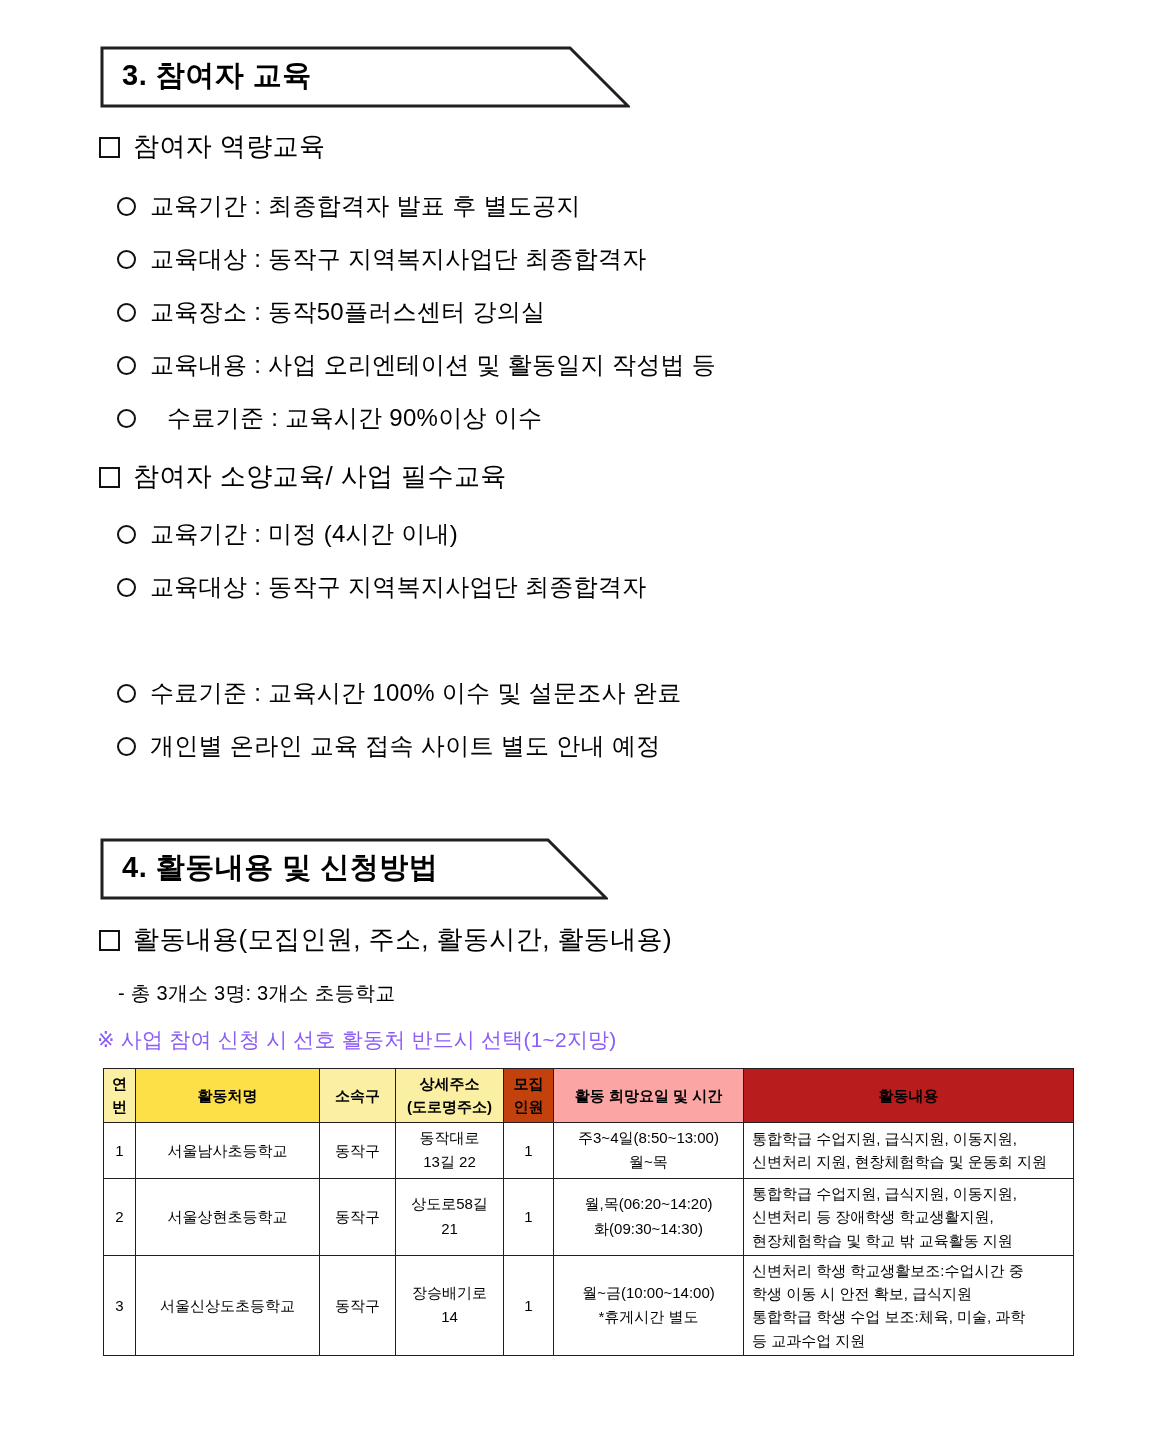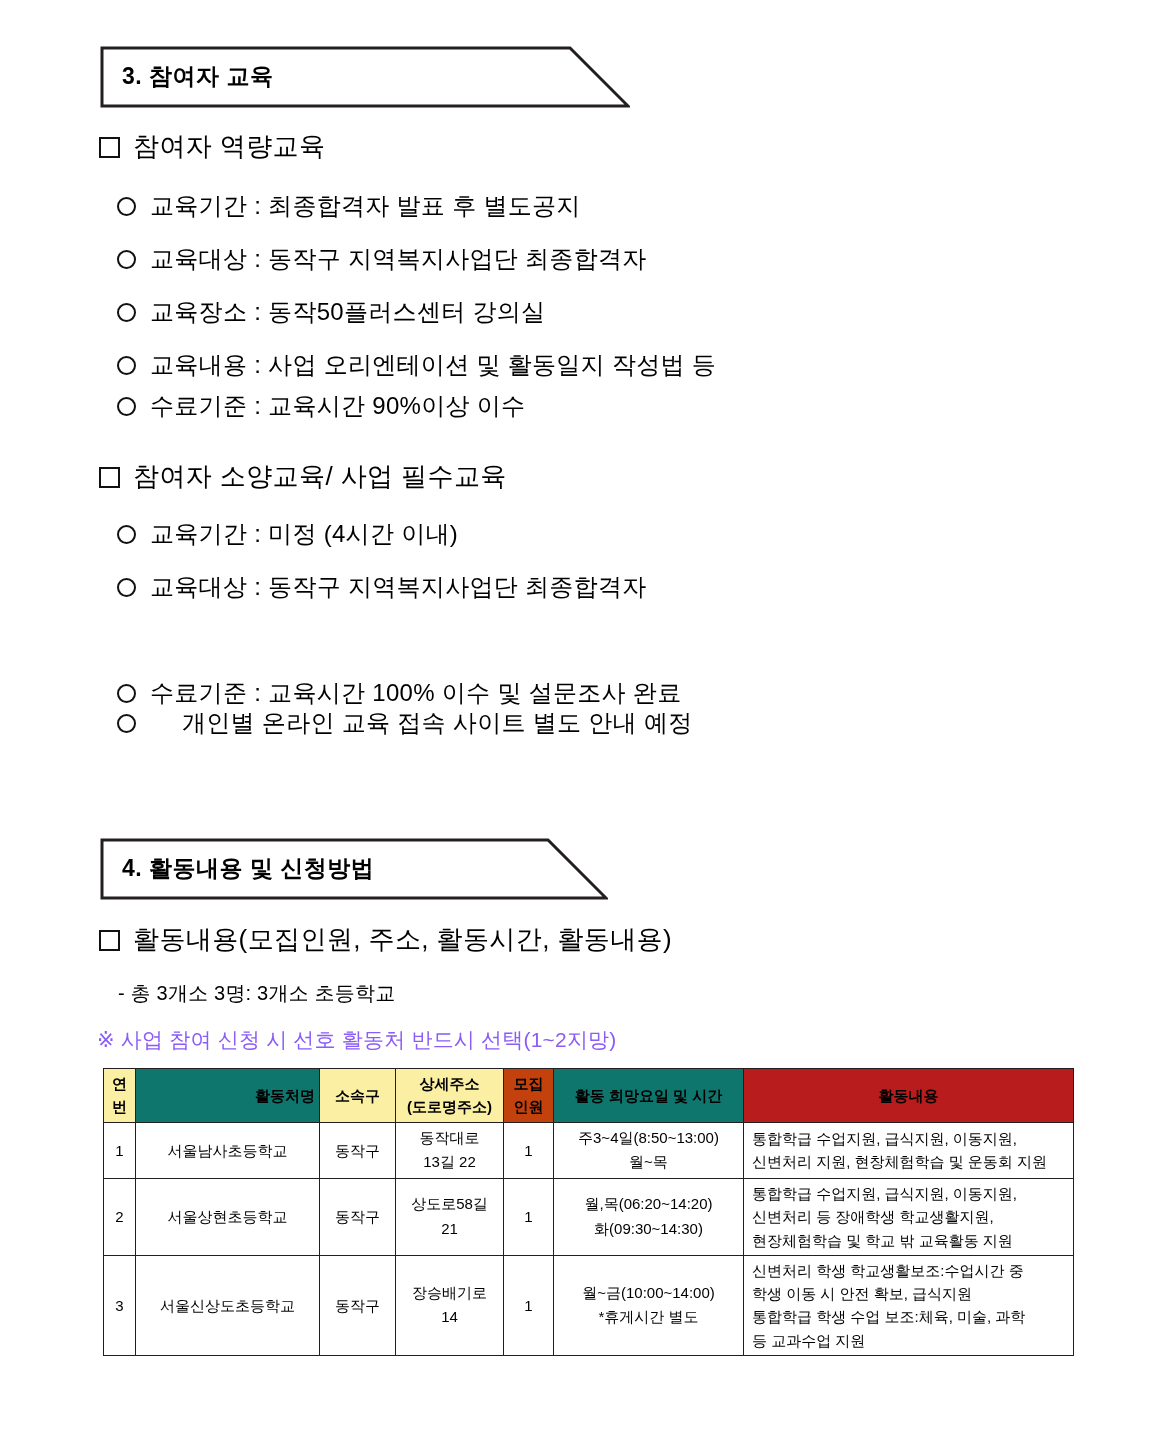--- a/index.html
+++ b/index.html
@@ -32,21 +32,21 @@
     position: absolute;
     left: 0; top: 0;
     width: 100%;
     height: 100%;
   }
   .section-banner .title {
     position: absolute;
     left: 22px;
     top: 50%;
     transform: translateY(-52%);
-    font-size: 23px;
+    font-size: 29px;
     font-weight: bold;
     letter-spacing: 0.5px;
     white-space: nowrap;
     font-family: "Liberation Sans", "DejaVu Sans", sans-serif;
   }
 
   
   .sq-line {
     position: absolute;
     display: flex;
@@ -172,21 +172,21 @@
     <span class="ci-text">교육대상 : 동작구 지역복지사업단 최종합격자</span>
   </div>
   <div class="ci-line" style="left:117px; top:296px;">
     <span class="ci-mark"></span>
     <span class="ci-text">교육장소 : 동작50플러스센터 강의실</span>
   </div>
   <div class="ci-line" style="left:117px; top:349px;">
     <span class="ci-mark"></span>
     <span class="ci-text">교육내용 : 사업 오리엔테이션 및 활동일지 작성법 등</span>
   </div>
-  <div class="ci-line" style="left:117px; top:390px;">
+  <div class="ci-line" style="left:117px; top:402px;gap:17px;">
     <span class="ci-mark"></span>
     <span class="ci-text">수료기준 : 교육시간 90%이상 이수</span>
   </div>
 
   <div class="sq-line" style="left:99px; top:459px;">
     <span class="sq-mark"></span>
     <span class="sq-text">참여자 소양교육/ 사업 필수교육</span>
   </div>
 
   <div class="ci-line" style="left:117px; top:518px;">
@@ -195,21 +195,21 @@
   </div>
   <div class="ci-line" style="left:117px; top:571px;">
     <span class="ci-mark"></span>
     <span class="ci-text">교육대상 : 동작구 지역복지사업단 최종합격자</span>
   </div>
 
   <div class="ci-line" style="left:117px; top:677px;">
     <span class="ci-mark"></span>
     <span class="ci-text">수료기준 : 교육시간 100% 이수 및 설문조사 완료</span>
   </div>
-  <div class="ci-line" style="left:117px; top:707px;gap:32px;">
+  <div class="ci-line" style="left:117px; top:730px;">
     <span class="ci-mark"></span>
     <span class="ci-text">개인별 온라인 교육 접속 사이트 별도 안내 예정</span>
   </div>
 
   <div class="section-banner" style="left:100px; top:838px; width:508px;">
     <svg class="shape" viewBox="0 0 508 62" preserveAspectRatio="none">
       <polygon points="2,2 448,2 506,60 2,60" fill="#ffffff" stroke="#231F20" stroke-width="3"></polygon>
     </svg>
     <div class="title">4. 활동내용 및 신청방법</div>
   </div>
@@ -233,31 +233,31 @@
         <col style="width:50px">
         <col style="width:190px">
         <col style="width:330px">
       </colgroup>
       <thead>
         <tr>
           <th style="background:#FBEFA4;">
             <span class="cellbreak">연</span>
             <span class="cellbreak">번</span>
           </th>
-          <th style="background:#0f766e;text-align:right;">활동처명</th>
+          <th style="background:#fde047;">활동처명</th>
           <th style="background:#FBEFA4;">소속구</th>
           <th style="background:#FBEFA4;">
             <span class="cellbreak">상세주소</span>
             <span class="cellbreak">(도로명주소)</span>
           </th>
           <th style="background:#c2410c;">
             <span class="cellbreak">모집</span>
             <span class="cellbreak">인원</span>
           </th>
-          <th style="background:#0f766e;">활동 희망요일 및 시간</th>
+          <th style="background:#fca5a5;">활동 희망요일 및 시간</th>
           <th style="background:#b91c1c;">활동내용</th>
         </tr>
       </thead>
       <tbody>
 
         <tr>
           <td>1</td>
           <td>서울남사초등학교</td>
           <td>동작구</td>
           <td class="tight">

